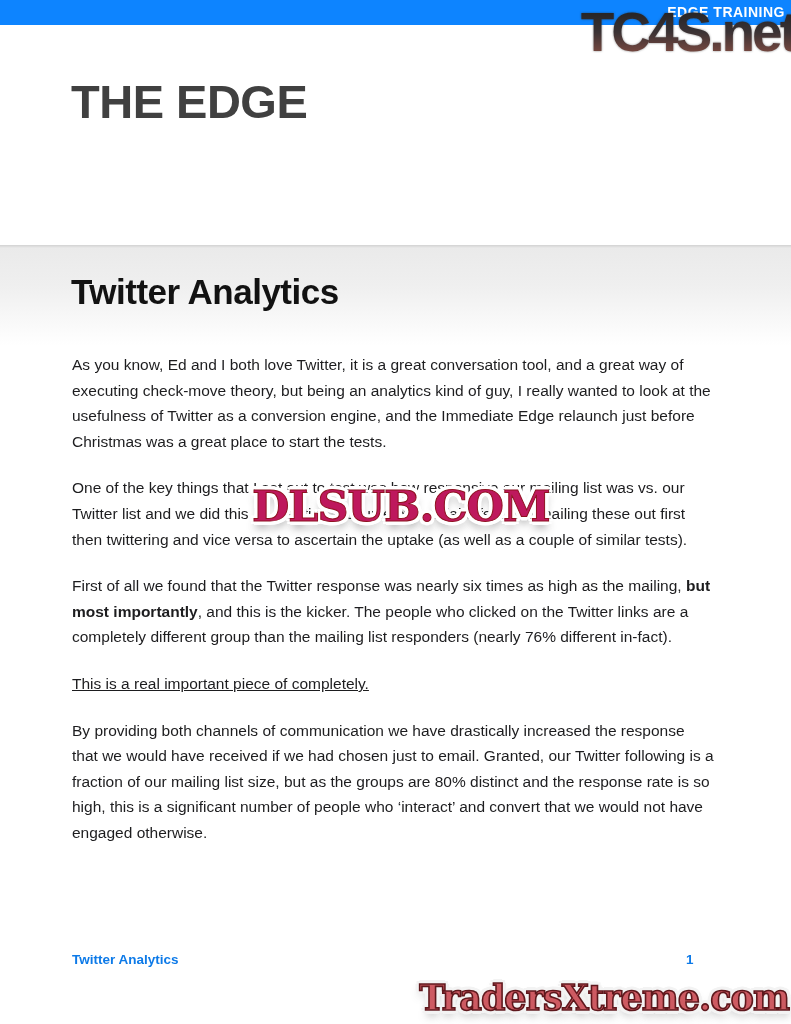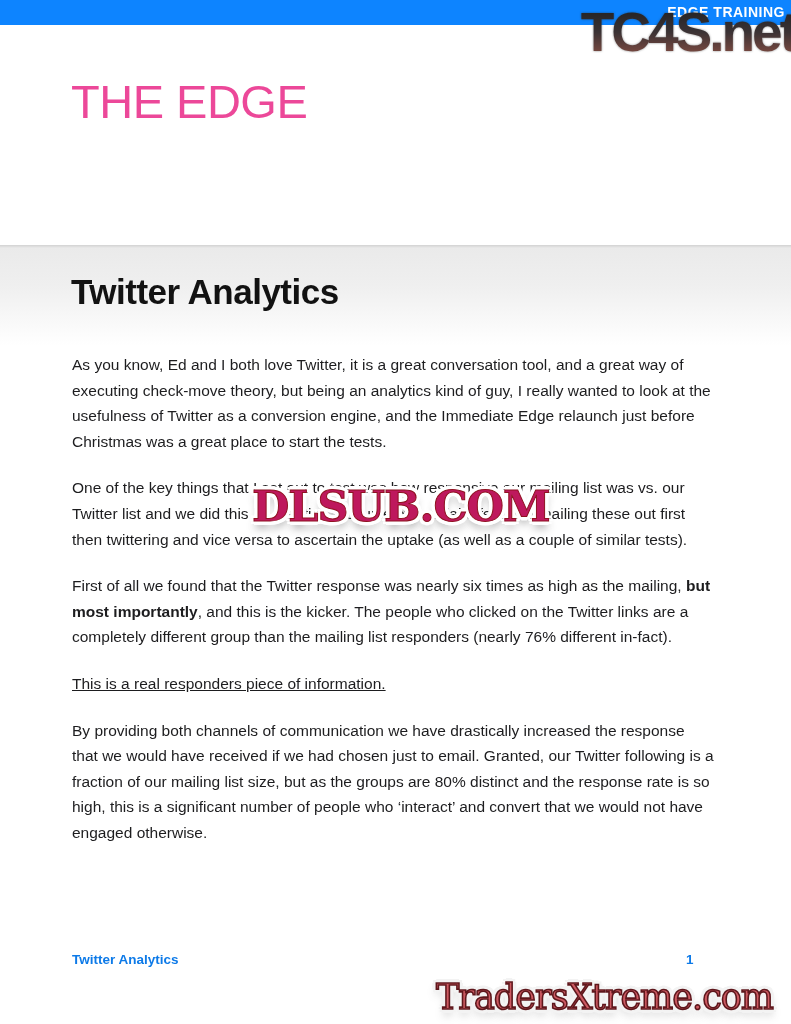--- a/index.html
+++ b/index.html
@@ -32,22 +32,22 @@
     -webkit-background-clip:text; background-clip:text;
     color:transparent;
     filter:drop-shadow(0 0 1px rgba(40,40,40,0.55));
     z-index:30;
     pointer-events:none;
   }
 
   
   .doc-title {
     position:absolute; left:71px; top:74px;
-    font-size:47px; font-weight:normal;
-    color:#ec4899; letter-spacing:-0.5px;
+    font-size:47px; font-weight:bold;
+    color:#404040; letter-spacing:-0.5px;
   }
 
   
   .section-band {
     position:absolute; top:245px; left:0;
     width:791px; height:101px;
     background:linear-gradient(#d2d2d2 0px, #eaeaea 3px, #efefef 40%, #ffffff 100%);
   }
   .section-heading {
     position:absolute; top:272px; left:71px;
@@ -78,23 +78,23 @@
       -3px 3px 0 #ffffff, 3px 3px 0 #ffffff,
       -4px 0 0 #ffffff, 4px 0 0 #ffffff,
       0 -4px 0 #ffffff, 0 4px 0 #ffffff,
       0 7px 9px rgba(60,60,60,0.45);
     z-index:20;
     pointer-events:none;
   }
 
   
   .wm-traders {
-    position:absolute; top:977px; right:18px;
+    position:absolute; top:977px; right:2px;
     font-family:"DejaVu Serif", serif;
-    font-weight:normal; font-size:35px; letter-spacing:-1px;
+    font-weight:bold; font-size:35px; letter-spacing:-1px;
     color:#cd5a62;
     -webkit-text-stroke:1.6px #5e171c;
     text-shadow:
       -3px -3px 0 #f3f3f3, 3px -3px 0 #f3f3f3,
       -3px 3px 0 #f3f3f3, 3px 3px 0 #f3f3f3,
       -4px 0 0 #f3f3f3, 4px 0 0 #f3f3f3,
       0 -4px 0 #f3f3f3, 0 4px 0 #f3f3f3,
       0 6px 8px rgba(80,80,80,0.4);
     z-index:20;
     pointer-events:none;
@@ -120,21 +120,21 @@
 
 <div class="doc-title">THE EDGE</div>
 
 <div class="section-band"></div>
 <div class="section-heading">Twitter Analytics</div>
 
 <div class="content">
   <p><span>As you know, Ed and I both love Twitter, it is a great conversation tool, and a great way of executing check-move theory, but being an analytics kind of guy, I really wanted to look at the usefulness of Twitter as a conversion engine, and the Immediate Edge relaunch just before Christmas was a great place to start the tests.</span></p>
   <p><span>One of the key things that I set out to test was how responsive our mailing list was vs. our Twitter list and we did this by creating a couple of special offers and mailing these out first then twittering and vice versa to ascertain the uptake (as well as a couple of similar tests).</span></p>
   <p><span>First of all we found that the Twitter response was nearly six times as high as the mailing, </span><span class="seg-bold">but most importantly</span><span>, and this is the kicker. The people who clicked on the Twitter links are a completely different group than the mailing list responders (nearly 76% different in-fact).</span></p>
-  <p><span class="seg-underline">This is a real responders piece of information.</span></p>
+  <p><span class="seg-underline">This is a real important piece of completely.</span></p>
   <p><span>By providing both channels of communication we have drastically increased the response that we would have received if we had chosen just to email. Granted, our Twitter following is a fraction of our mailing list size, but as the groups are 80% distinct and the response rate is so high, this is a significant number of people who ‘interact’ and convert that we would not have engaged otherwise.</span></p>
 </div>
 
 <div class="wm-dlsub">DLSUB.COM</div>
 
 <div class="footer-label">Twitter Analytics</div>
 <div class="footer-page">1</div>
 
 <div class="wm-traders">TradersXtreme.com</div>
 

